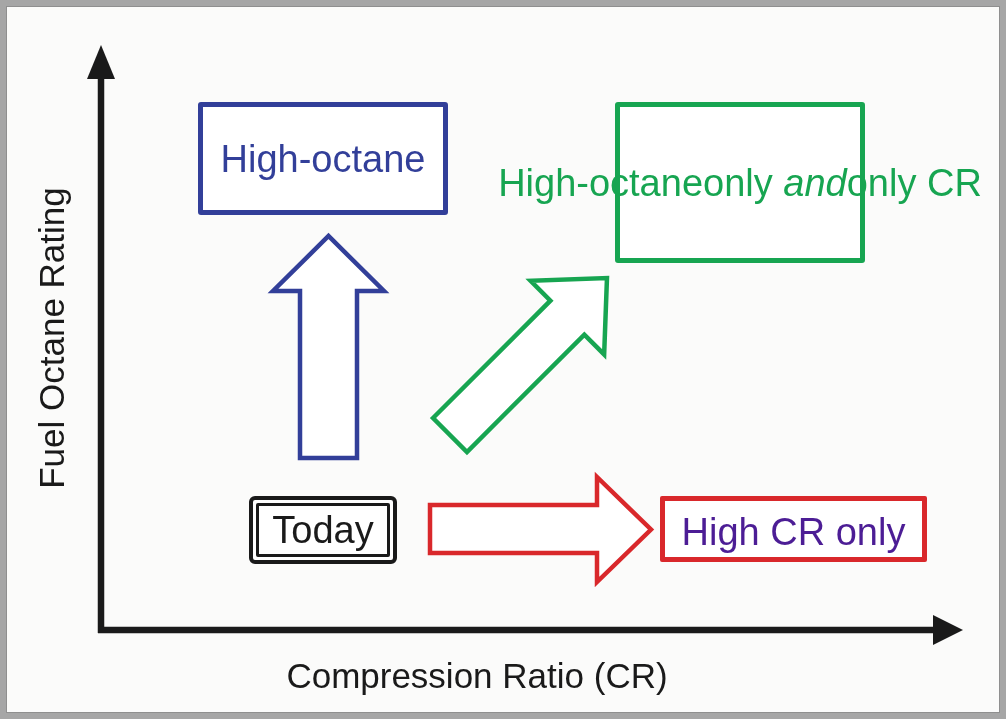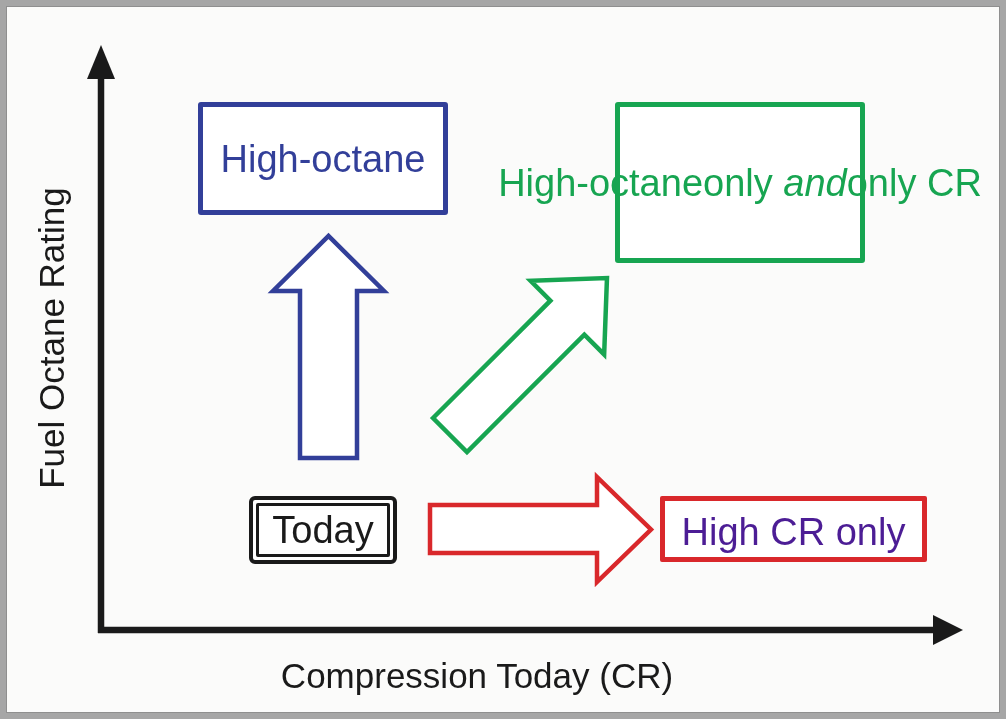--- a/index.html
+++ b/index.html
@@ -112,21 +112,21 @@
     <polygon points="300,458 300,291 273,291 328.5,236 384,291 357,291 357,458" fill="#ffffff" stroke-width="4.5" stroke-linejoin="miter" stroke="#323f99"></polygon>
 
     <g transform="translate(450,435) rotate(-45)">
       <polygon points="0,-24 166,-24 166,-52 222,0 166,52 166,24 0,24" fill="#ffffff" stroke-width="4.5" stroke-linejoin="miter" stroke="#17a551"></polygon>
     </g>
 
     <polygon points="430,505 597,505 597,477 651,529.5 597,582 597,553 430,553" fill="#ffffff" stroke-width="4.5" stroke-linejoin="miter" stroke="#d9282b"></polygon>
   </svg>
 
   <div class="axis-label y">Fuel Octane Rating</div>
-  <div class="axis-label x">Compression Today (CR)</div>
+  <div class="axis-label x">Compression Ratio (CR)</div>
 
   <div class="node blue">
     <div>High-octane</div>
   </div>
 
   <div class="node green">
     <div>High-octane</div>
     <div><span>only </span><em>and</em></div>
     <div>only CR</div>
   </div>

